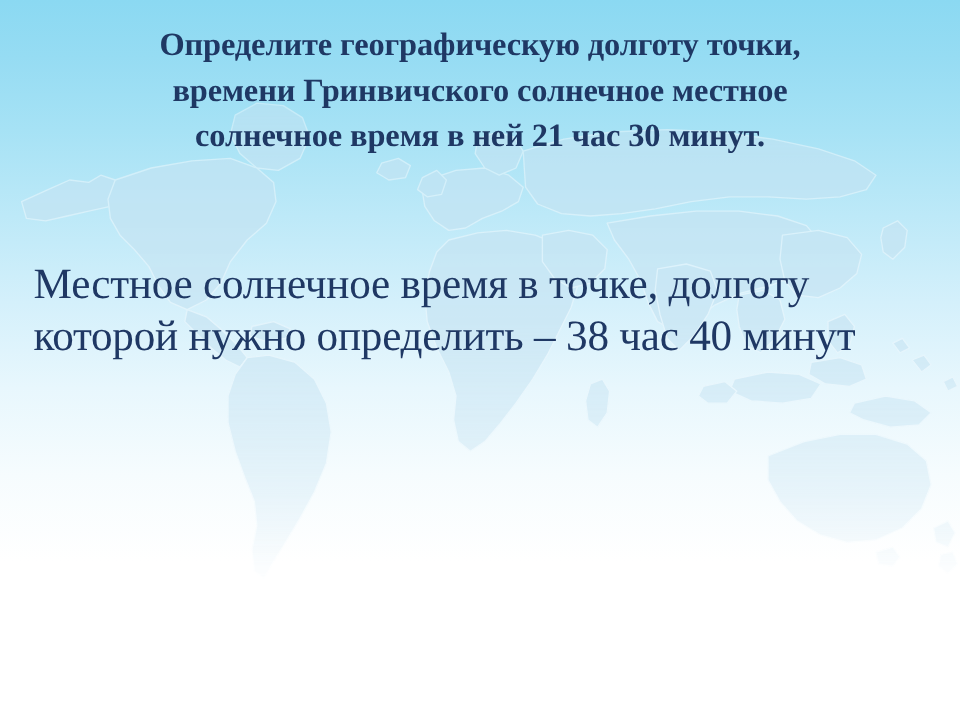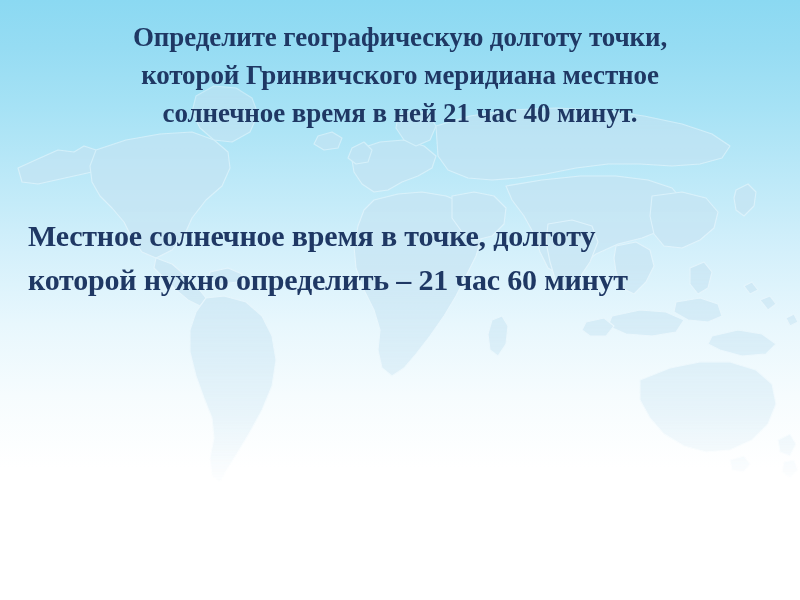--- a/index.html
+++ b/index.html
@@ -84,22 +84,22 @@
 
   .body-block {
     position: absolute;
     left: 28px;
     top: 214px;
     width: 744px;
     text-align: left;
   }
   .body-line {
     font-family: "Liberation Serif", "DejaVu Serif", serif;
-    font-weight: bold;
-    font-size: 30px;
+    font-weight: normal;
+    font-size: 36px;
     line-height: 44px;
     color: #1f3864;
     white-space: nowrap;
     letter-spacing: -0.2px;
   }
   .body-line.spaced {
     margin-top: 8px;
   }
 </style>
 </head>
@@ -166,23 +166,23 @@
       <path d="M352 148 L364 142 L372 150 L368 162 L356 164 L348 158 Z"></path>
 
       <path d="M120 556 L220 548 L340 544 L460 544 L580 548 L700 554 L790 560 L790 600 L100 600 Z" opacity="0.35"></path>
     </g>
   </svg>
 
   <div id="content">
 
     <div class="title-block">
       <div class="title-line">Определите географическую долготу точки,</div>
-      <div class="title-line">которой Гринвичского меридиана местное</div>
-      <div class="title-line">солнечное время в ней 21 час 40 минут.</div>
+      <div class="title-line">времени Гринвичского солнечное местное</div>
+      <div class="title-line">солнечное время в ней 21 час 30 минут.</div>
     </div>
 
     <div class="body-block">
       <div class="body-line">Местное солнечное время в точке, долготу</div>
-      <div class="body-line">которой нужно определить – 21 час 60 минут</div>
+      <div class="body-line">которой нужно определить – 38 час 40 минут</div>
     </div>
 
   </div>
 </div>
 
 </body></html>

